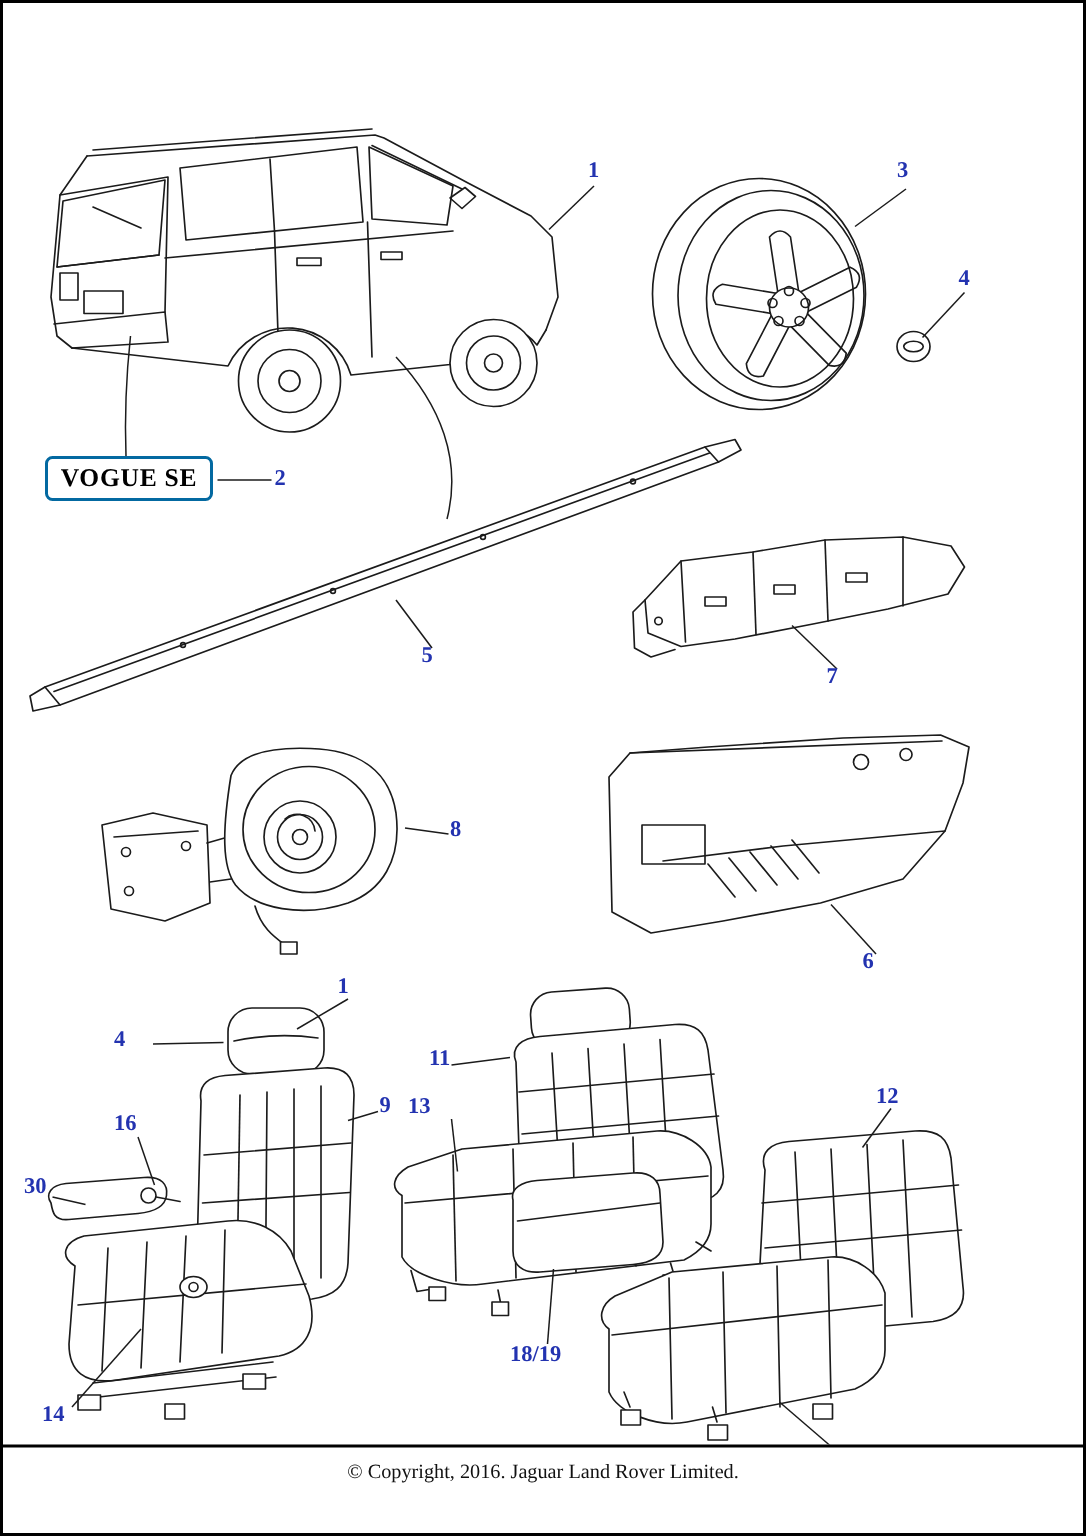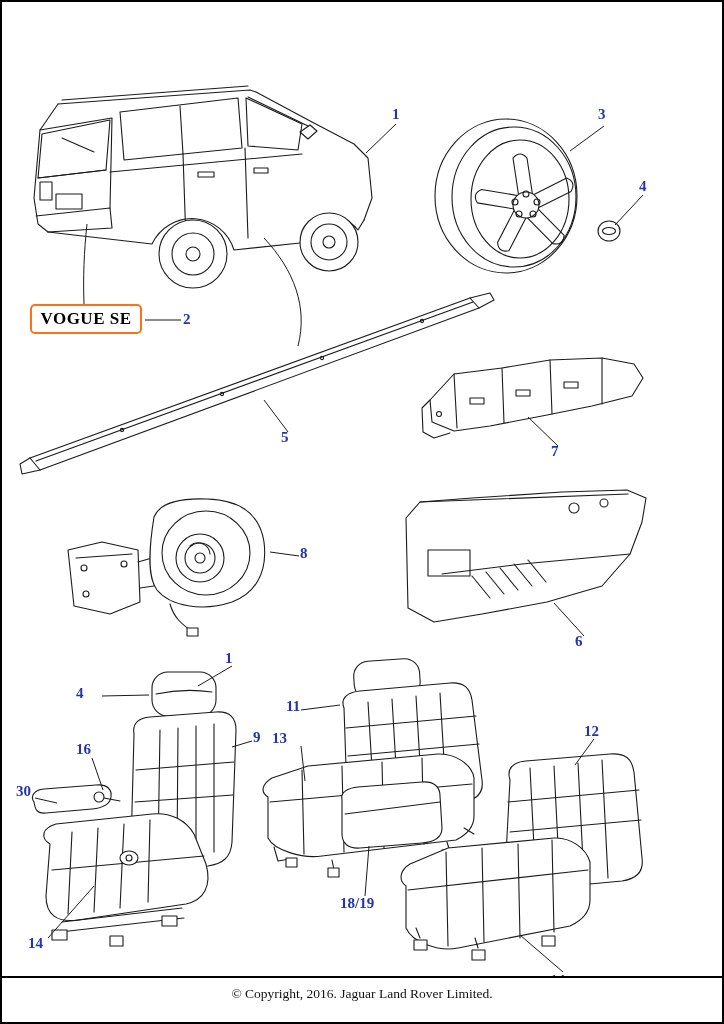--- a/index.html
+++ b/index.html
@@ -14,30 +14,30 @@
   .ln, .ln * { fill:none; stroke:#1b1b1b; stroke-width:1.1; stroke-linejoin:round; stroke-linecap:round; }
   .ln .fw { fill:#ffffff; }
   .ldr, .ldr * { stroke:#1b1b1b; stroke-width:1; fill:none; }
   .callout {
     position:absolute; color:var(--callout-color,#2333b0);
     font-weight:bold; font-size:15px; line-height:15px;
     font-family:"Liberation Serif", serif; white-space:nowrap;
   }
   .badge {
     position:absolute; left:28px; top:302px; width:112px; height:30px;
-    border:2px solid #f97316; border-radius:5px; background:#fff;
+    border:2px solid #0369a1; border-radius:5px; background:#fff;
     display:flex; align-items:center; justify-content:center;
     font-weight:bold; font-size:17px; letter-spacing:0.5px; color:#000;
   }
   .docinfo {
     position:absolute; right:62px; top:894px; width:84px;
     text-align:center; font-size:13.5px; line-height:20px; color:#111;
   }
   .footer {
-    position:absolute; left:0; right:0; bottom:0; height:46px;
+    position:absolute; left:0; right:0; bottom:0; height:59px;
     border-top:2px solid #000; background:#fff;
     display:flex; align-items:flex-start; justify-content:center;
     padding-top:8px; font-size:13.5px; color:#111;
   }
 </style>
 </head>
 <body>
 
 <div class="page">
 

